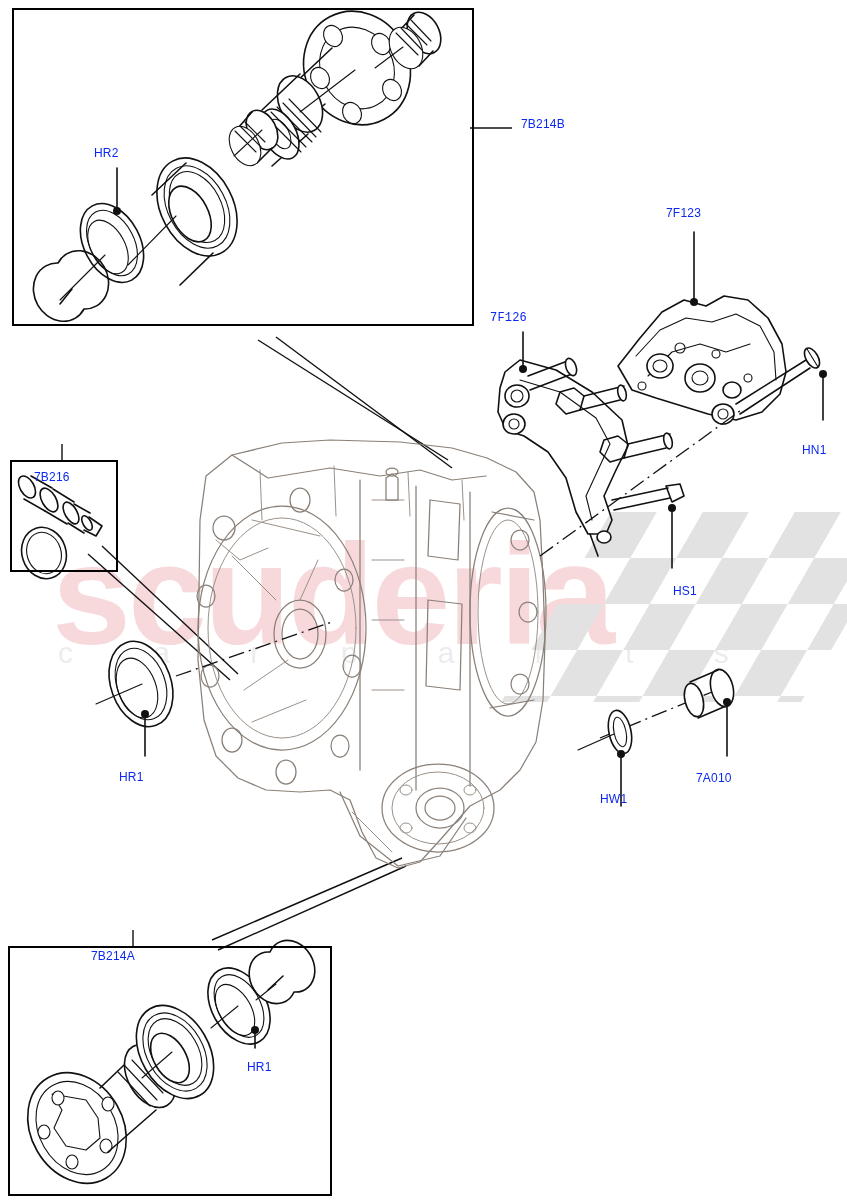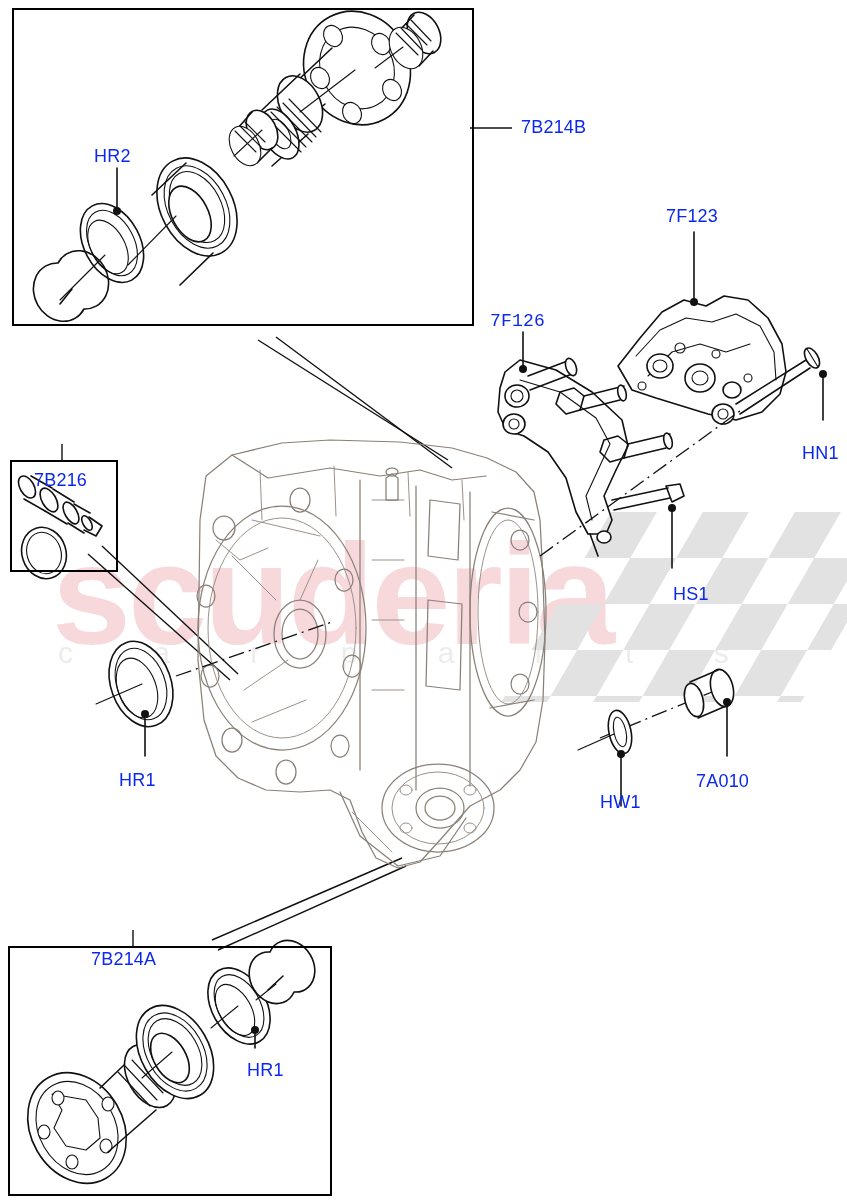--- a/index.html
+++ b/index.html
@@ -45,21 +45,21 @@
     overflow:hidden;
     transform:skewX(-30deg) ;
   }
   .wm-flag .cell{position:absolute;background:#e2e2e2;}
   
   .art{position:absolute;left:0;top:0;z-index:2;}
   
   .lbl{
     position:absolute;
     color:#0b28f0;
-    font-size:18px;
+    font-size:12px;
     font-family:"Liberation Sans","DejaVu Sans",sans-serif;
     white-space:nowrap;
     z-index:6;
     letter-spacing:0.2px;
   }
   
   .frame{
     position:absolute;
     border:2px solid #000;
     background:transparent;

